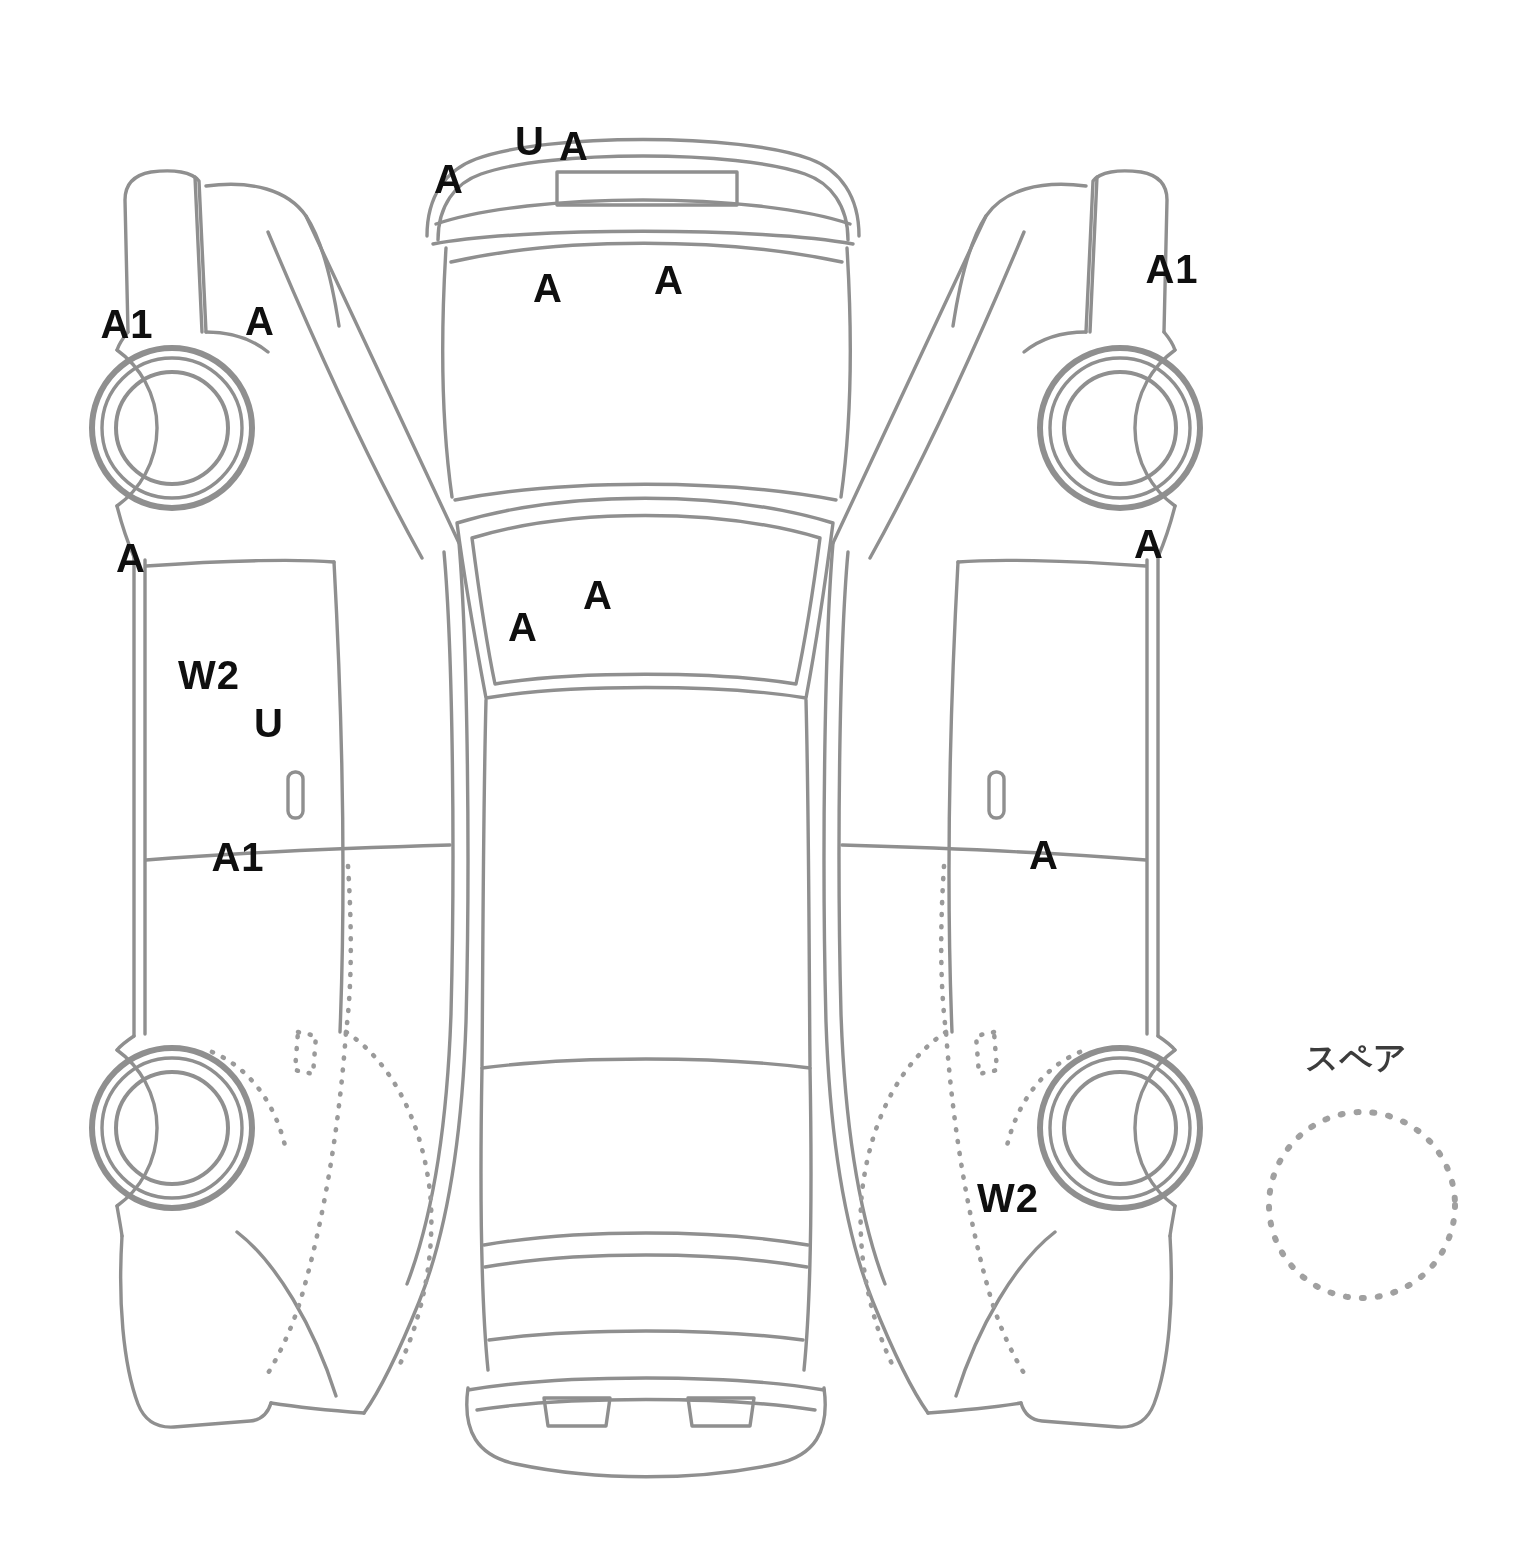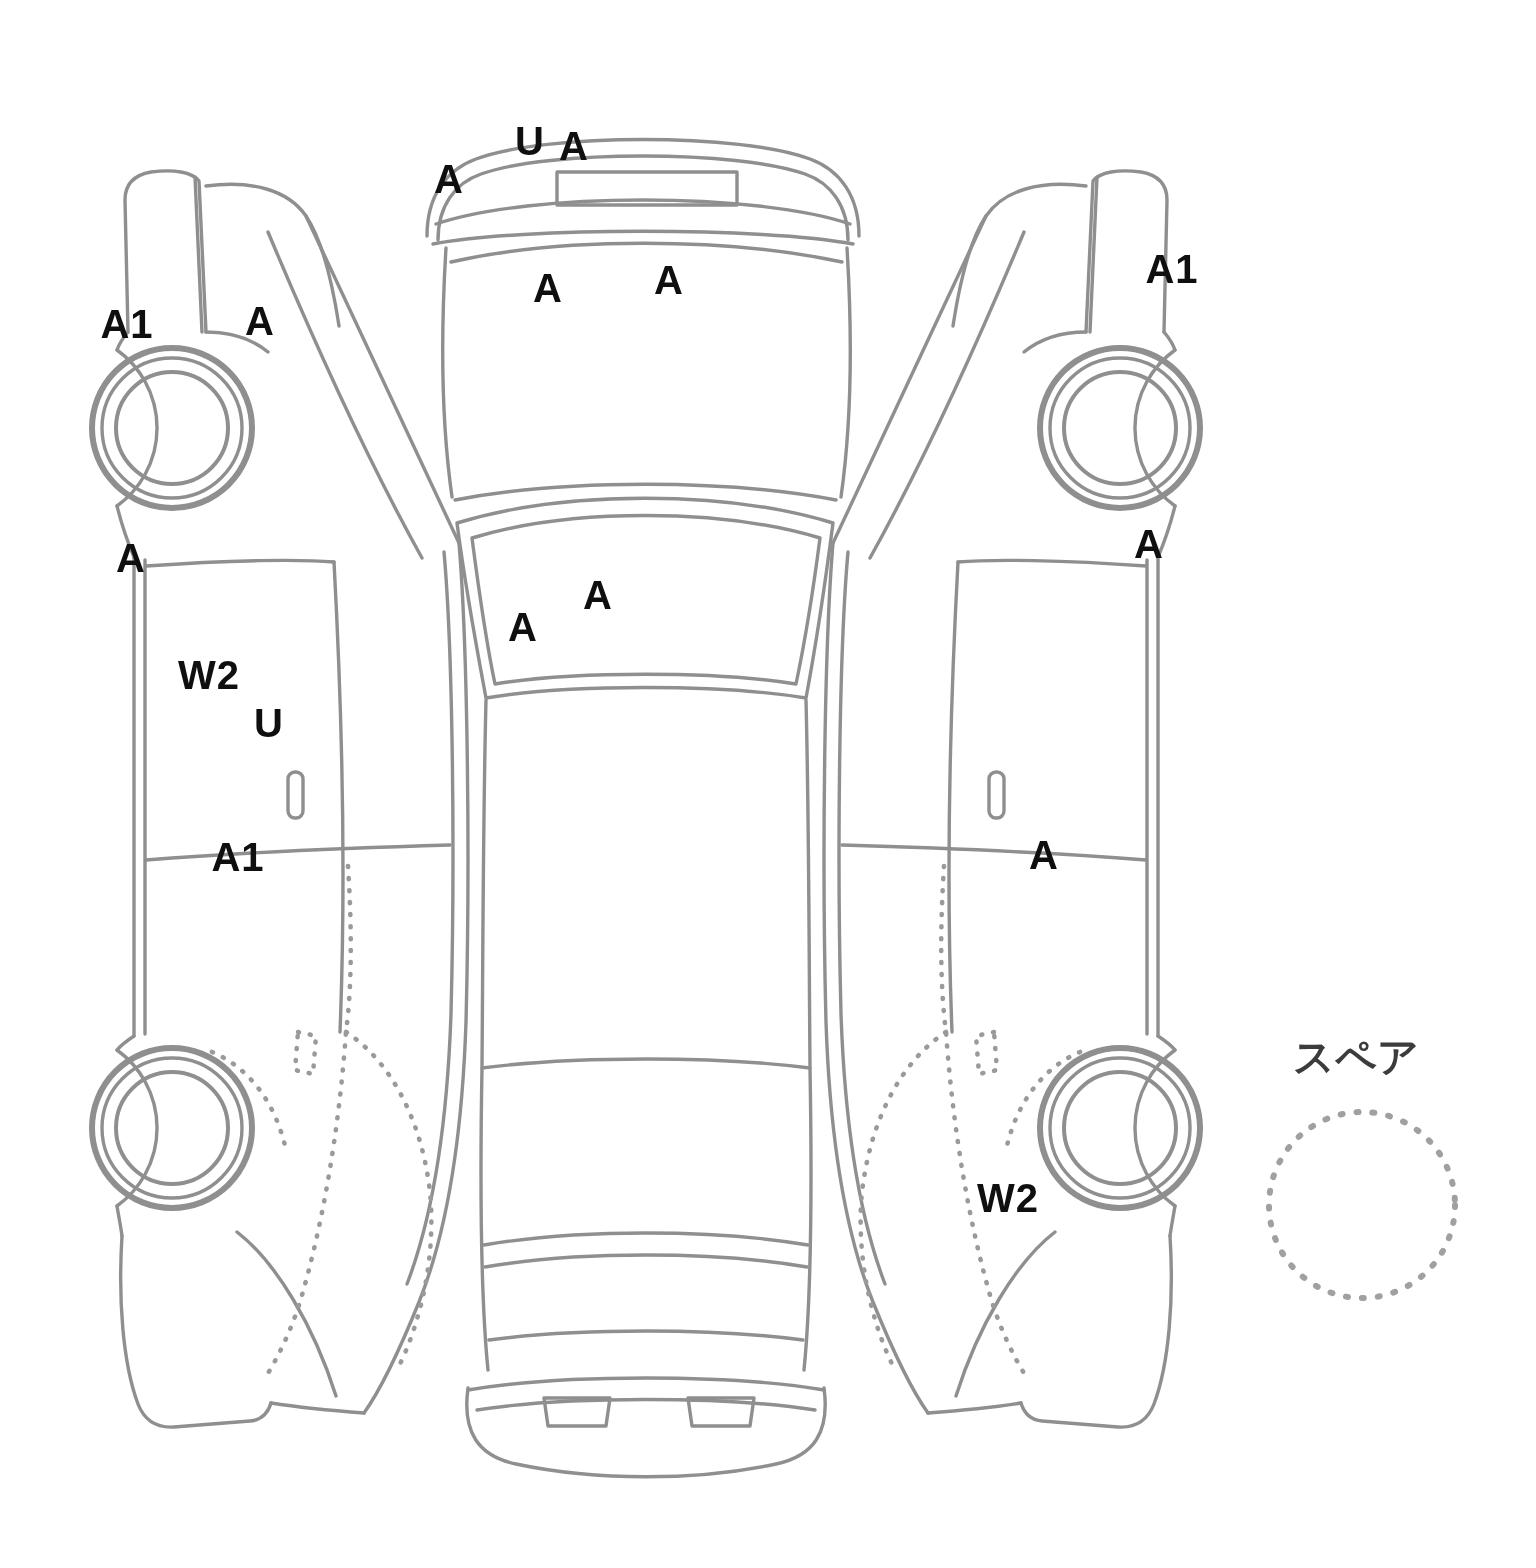--- a/index.html
+++ b/index.html
@@ -39,21 +39,21 @@
     line-height:1;
     color:#0f0f0f;
     letter-spacing:1px;
     white-space:nowrap;
   }
   .spare-label {
     position:absolute;
     left:1356px; top:1057px;
     transform:translate(-50%,-50%);
     font-weight:600;
-    font-size:41px;
+    font-size:33px;
     line-height:1;
     color:#3c3c3c;
     white-space:nowrap;
   }
 </style>
 </head>
 <body>
 
 <div class="stage">
 

